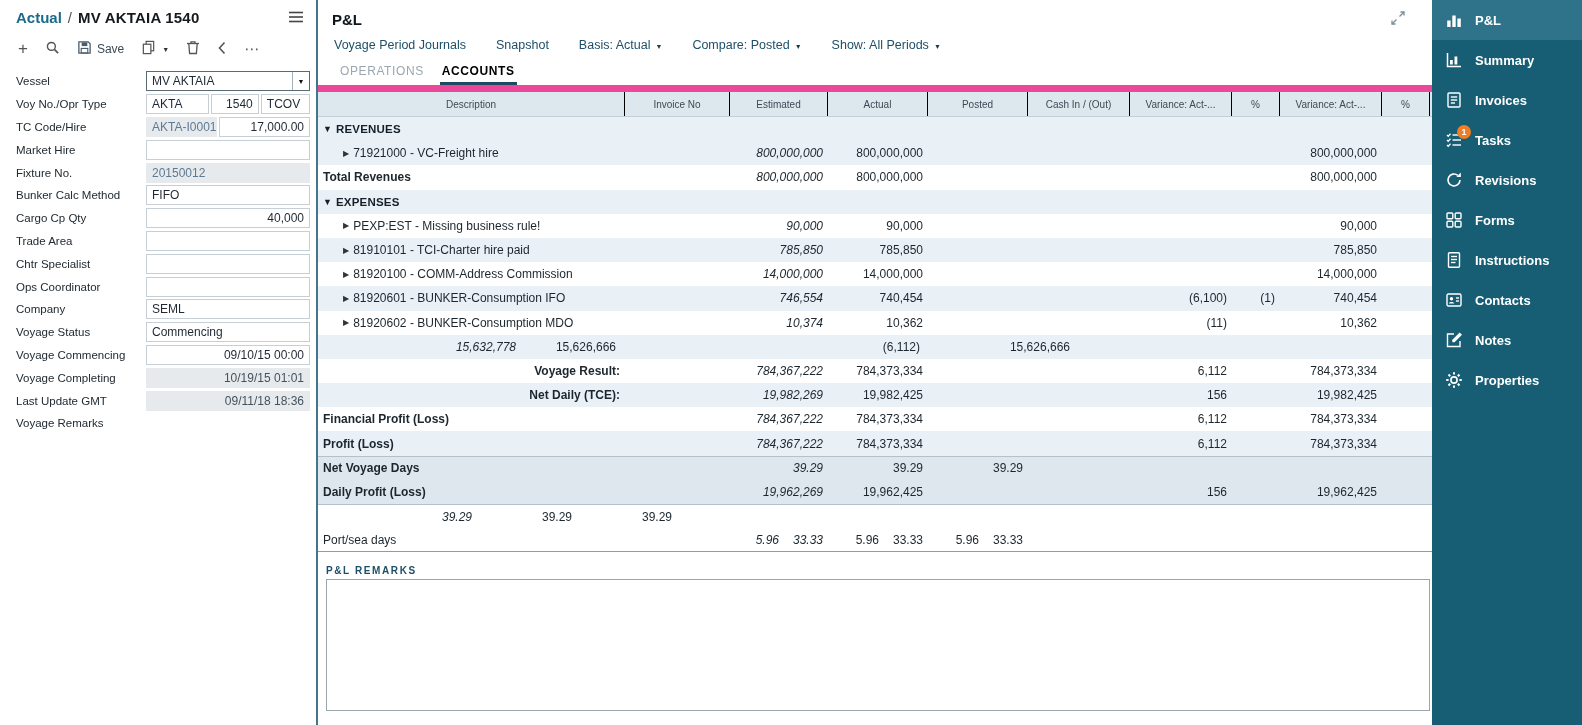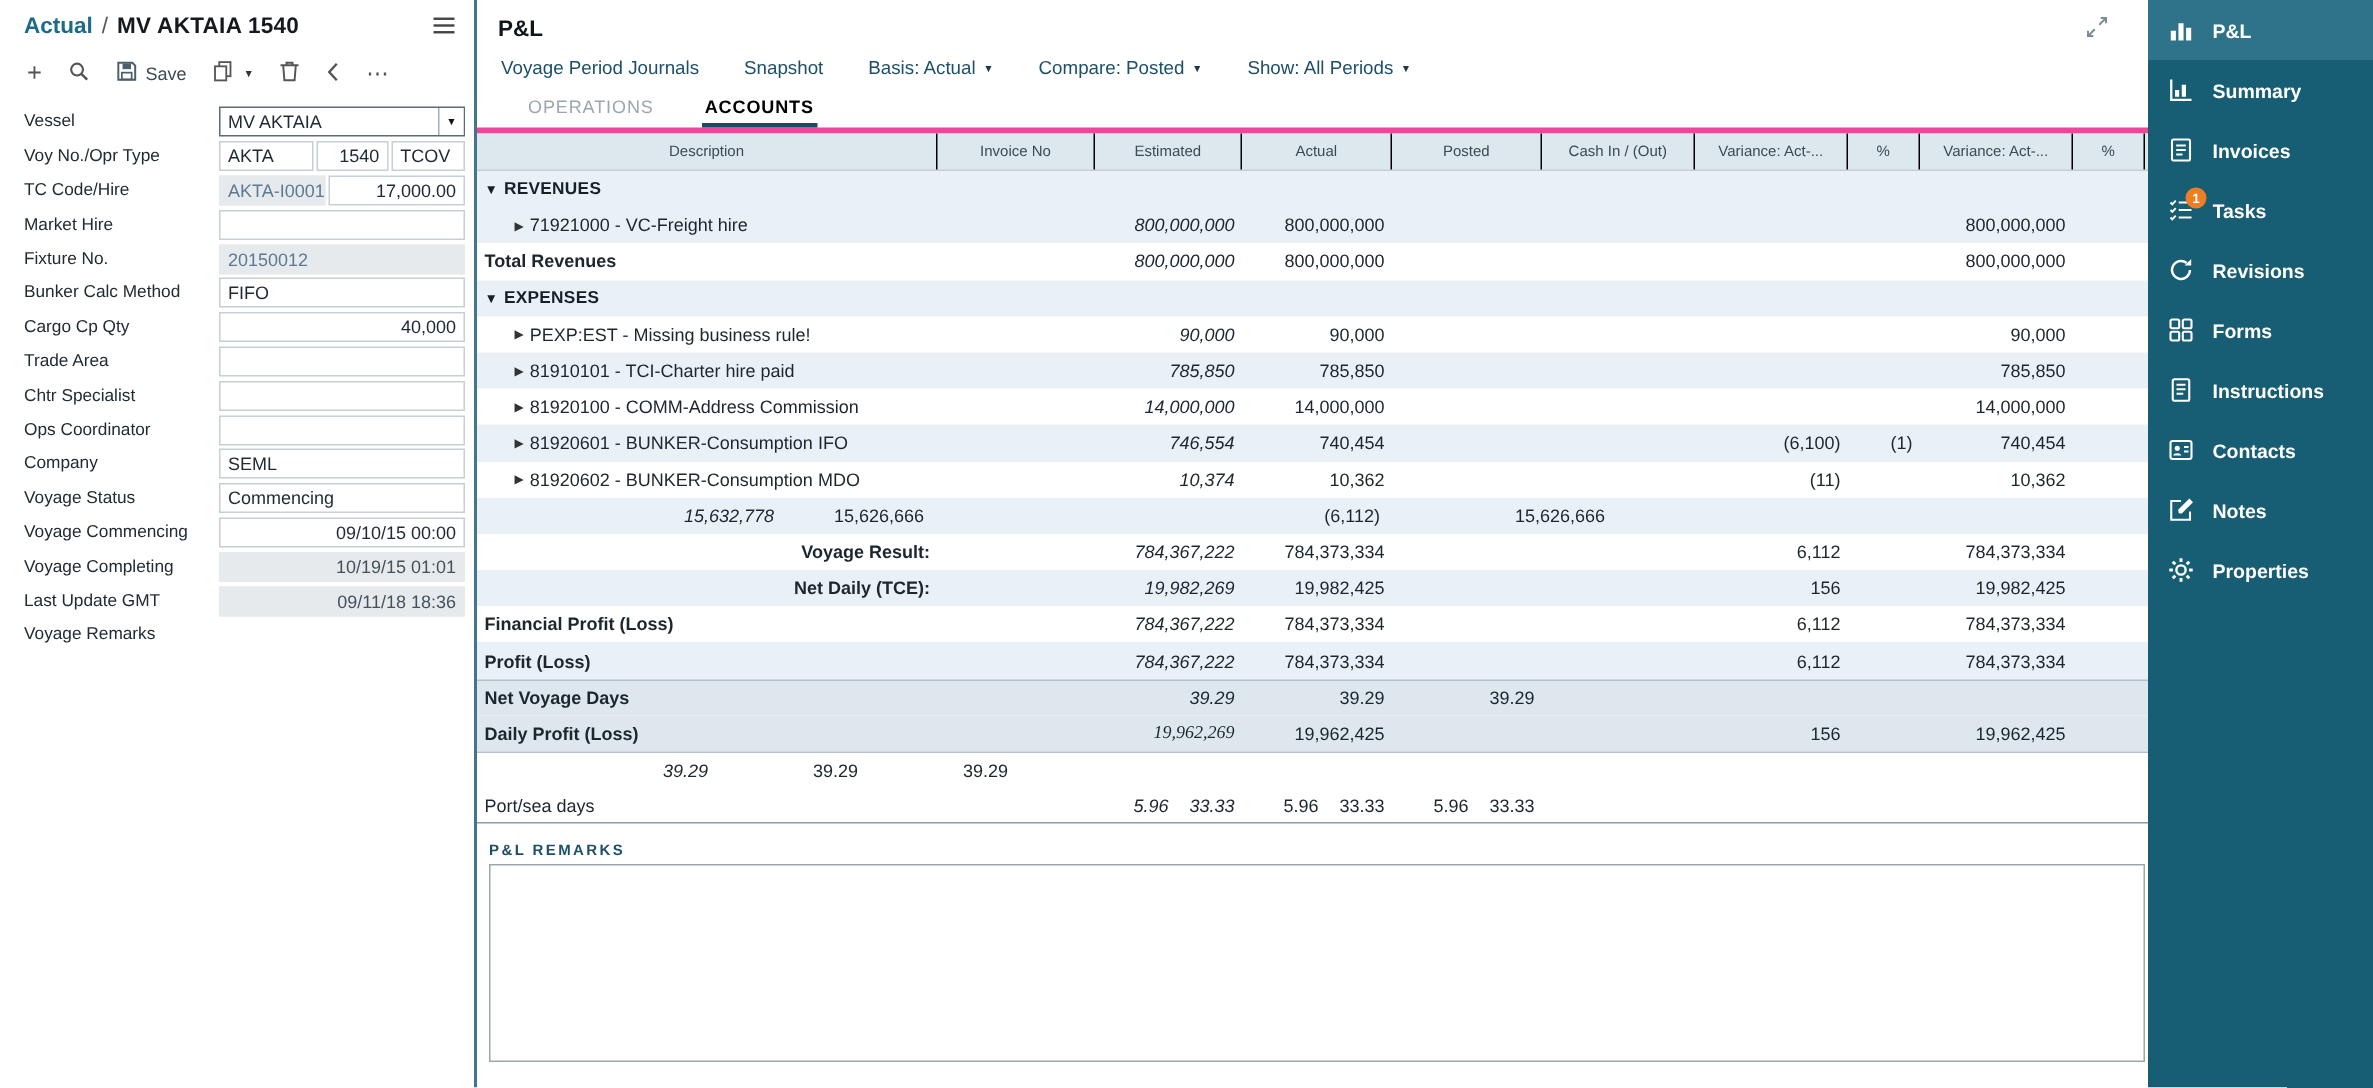--- a/index.html
+++ b/index.html
@@ -32,21 +32,21 @@
   .combo-btn{flex:0 0 17px;border-left:1px solid #9fb0ba;display:flex;align-items:center;justify-content:center;font-size:7px;color:#111;background:#fff}
 
   
   .main{flex:1 1 auto;min-width:0;display:flex;flex-direction:column;background:#fff}
   .main-header{padding:10px 14px 2px;display:flex;align-items:center}
   .main-title{font-size:15px;font-weight:bold;color:#0e151b}
   .collapse{margin-left:auto;margin-right:12px;cursor:pointer}
   .main-toolbar{display:flex;gap:30px;padding:7px 16px 7px;align-items:center}
   .mt-item{display:flex;align-items:center;gap:5px;color:#1e4f68;font-size:12.5px;cursor:pointer;white-space:nowrap}
   .mt-caret{font-size:7px;color:#1e3a4a;margin-top:2px}
-  .tabs{display:flex;gap:30px;padding:0 32px;border-bottom:4px solid #ec4899}
+  .tabs{display:flex;gap:14px;padding:0 20px;border-bottom:7px solid #ec4899}
   .tab{font-size:12px;letter-spacing:.6px;color:#9aa7b1;padding:5px 2px 7px;cursor:pointer}
   .tab.active{color:#000000;font-weight:bold;border-bottom:3px solid #1c4a61;padding-bottom:4px}
   .grid-header{display:flex;height:25px;background:#dde7ee;border-bottom:1px solid #c3cfd8}
   .gh{display:flex;align-items:center;justify-content:center;font-size:10px;color:#3c4a55;border-right:1px solid #000000;white-space:nowrap;overflow:hidden;cursor:pointer}
   .tr{display:flex;height:24.2px;align-items:stretch}
   .sh-pale{background:#e9f1f6}
   .sh-gray{background:#dee7ed}
   .bt{border-top:1px solid #b4c1ca}
   .bb{border-bottom:1px solid #8d9ca6}
   .td{padding:0 5px;white-space:nowrap;overflow:hidden;font-size:12px;color:#1c262e;display:flex;align-items:center}
@@ -499,21 +499,21 @@
           <div class="td num" style="flex: 0 0 102px;"></div>
           <div class="td num" style="flex: 0 0 48px;"></div>
           <div class="td num" style="flex: 0 0 102px;"></div>
           <div class="td num" style="flex: 0 0 48px;"></div>
         </div>
         <div class="tr sh-gray t-days">
           <div class="td desc" style="flex: 0 0 307px;">
             <span class="desc-text">Daily Profit (Loss)</span>
           </div>
           <div class="td num" style="flex: 0 0 105px;"></div>
-          <div class="td num est" style="flex: 0 0 98px; font-family: Liberation Serif, serif;">19,962,269</div>
+          <div class="td num est" style="flex: 0 0 98px;">19,962,269</div>
           <div class="td num" style="flex: 0 0 100px;">19,962,425</div>
           <div class="td num" style="flex: 0 0 100px;"></div>
           <div class="td num" style="flex: 0 0 102px;"></div>
           <div class="td num" style="flex: 0 0 102px;">156</div>
           <div class="td num" style="flex: 0 0 48px;"></div>
           <div class="td num" style="flex: 0 0 102px;">19,962,425</div>
           <div class="td num" style="flex: 0 0 48px;"></div>
         </div>
         <div class="tr sh-white t-sub bt">
           <div class="td num" style="flex: 0 0 105px;"></div>

